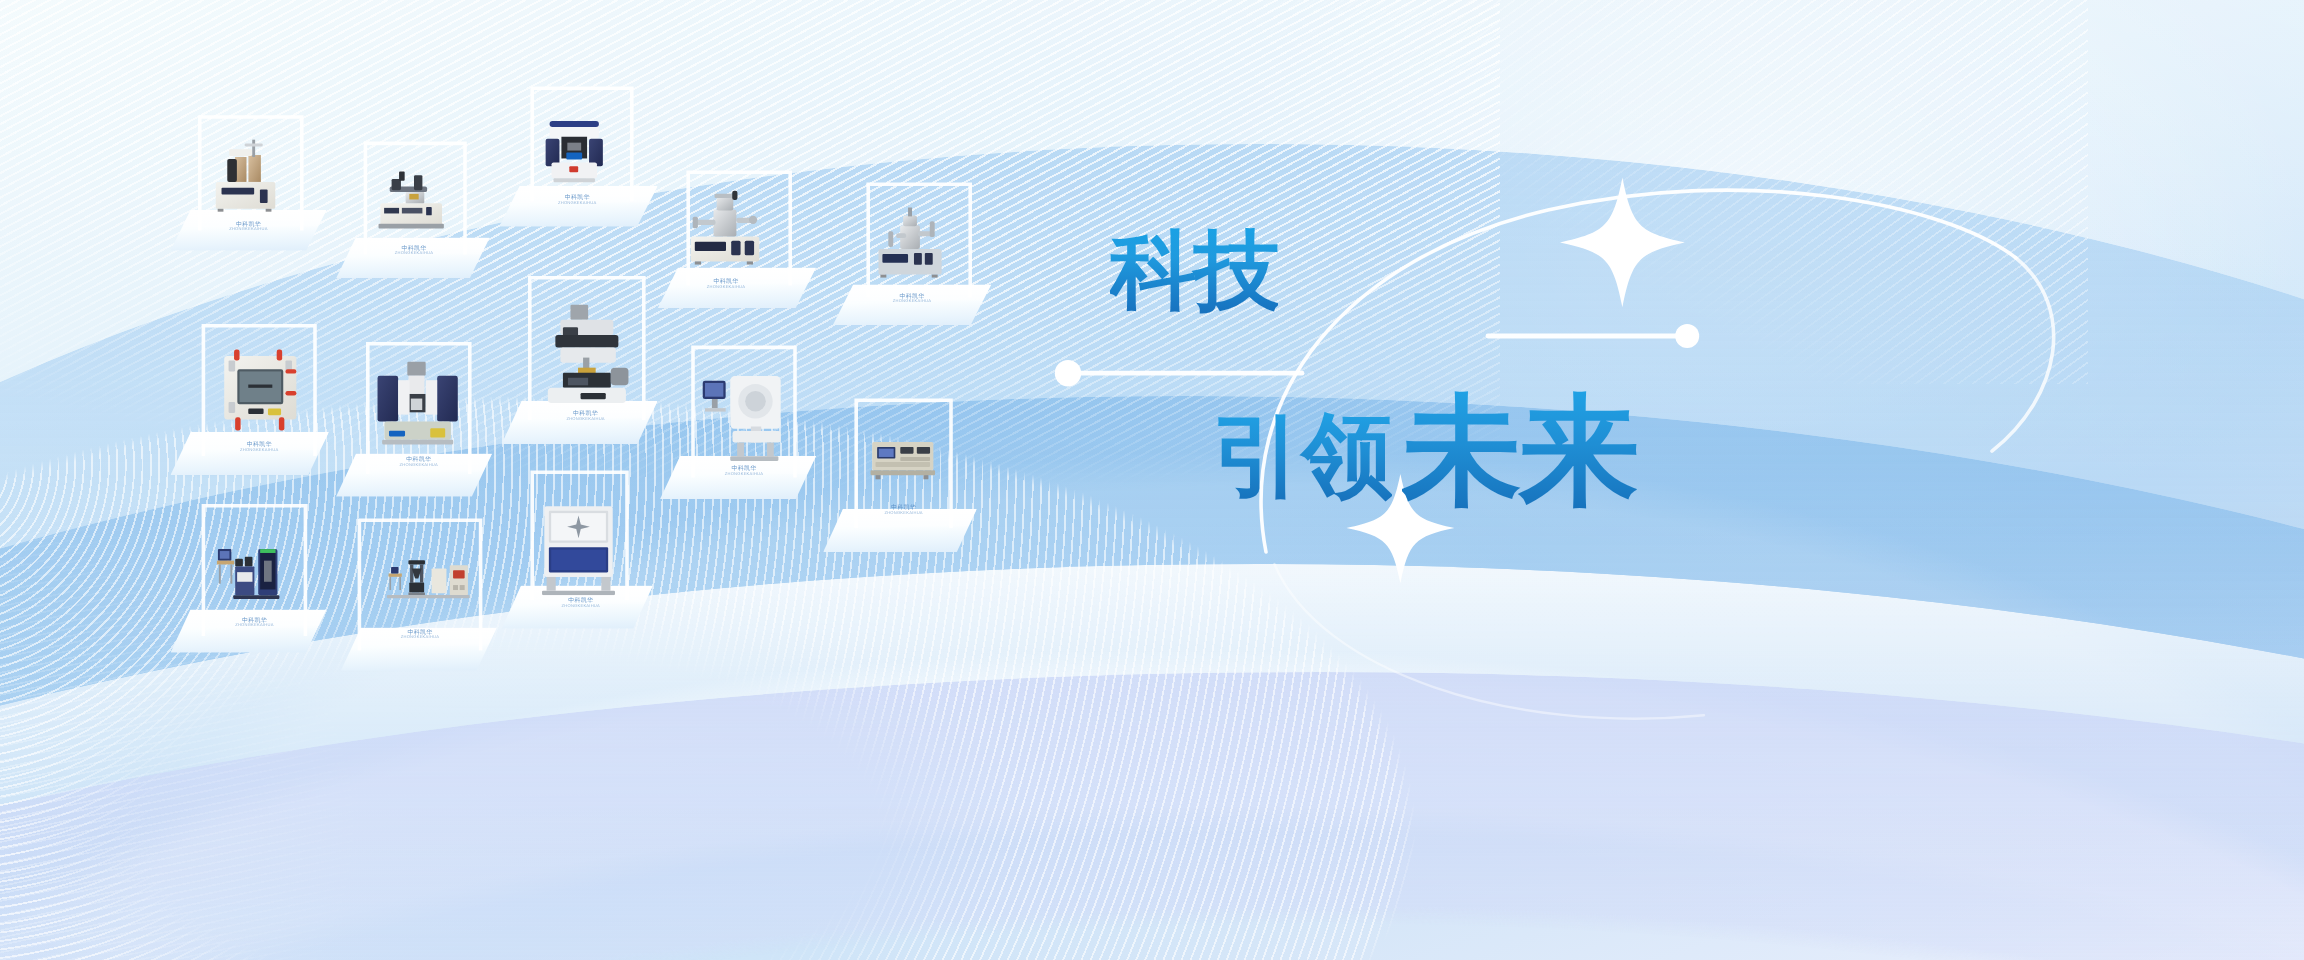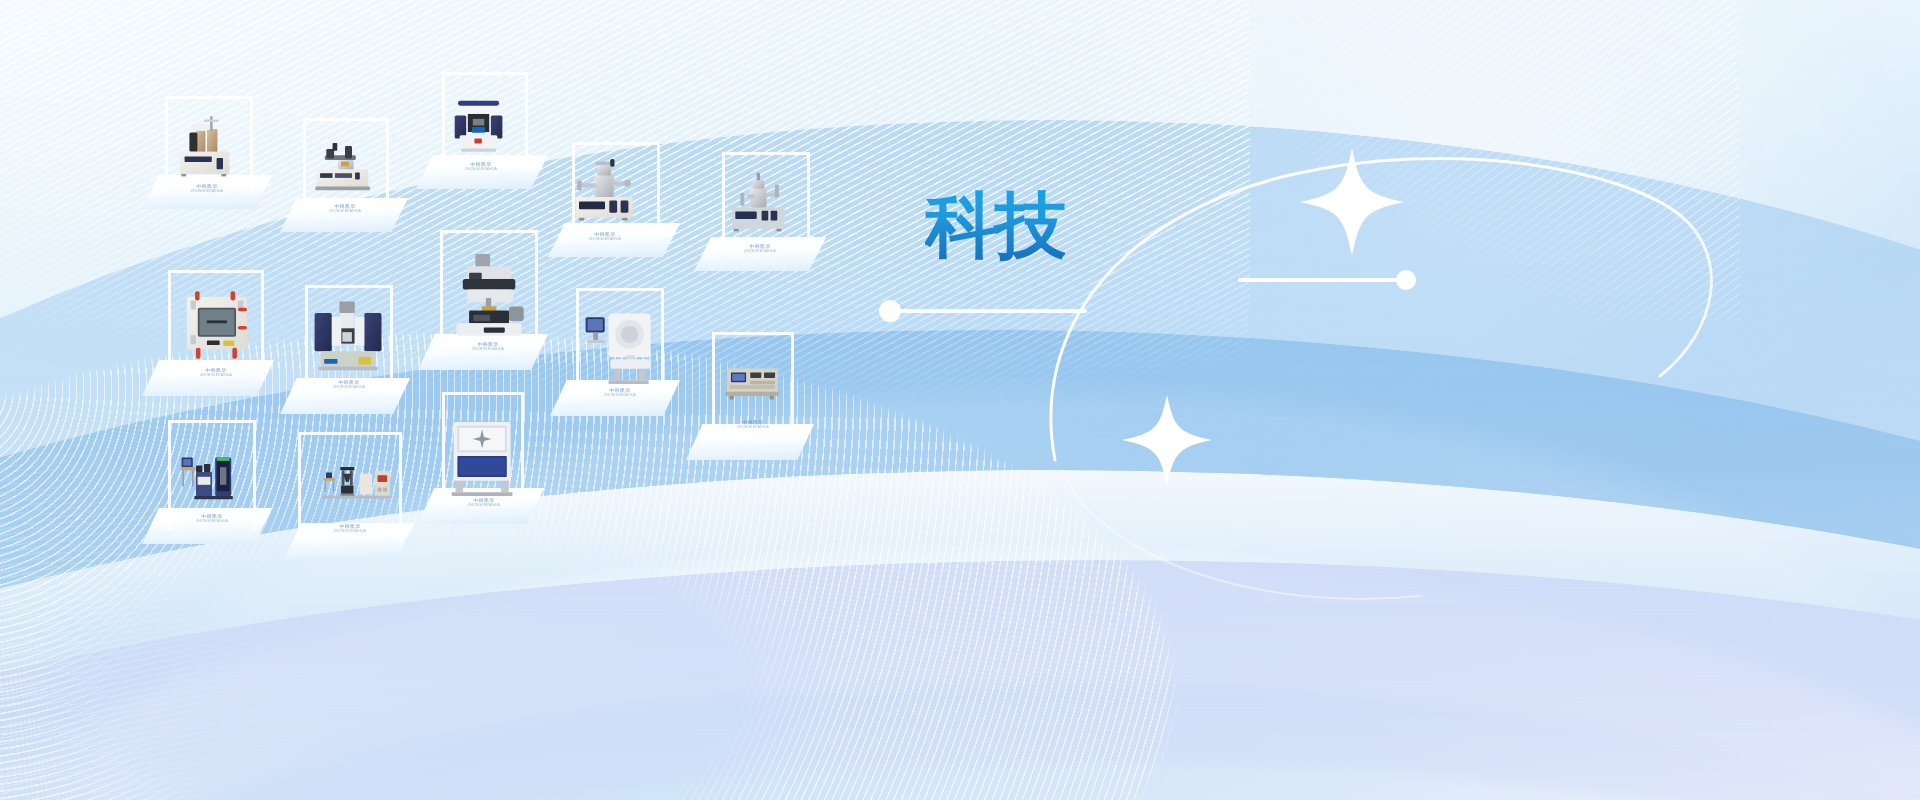--- a/index.html
+++ b/index.html
@@ -678,15 +678,17 @@
         <rect x="58" y="74" width="8" height="12" fill="#c3c8cd"></rect>
         <rect x="6" y="86" width="64" height="4" rx="1" fill="#aeb4ba"></rect>
           </svg></div>
         <div class="mlabel" style="left: 446px; width: 76px; top: 497px;">中科凯华</div>
         <div class="mlabel" style="left: 446px; width: 76px; top: 503px; font-size: 3.4px; opacity: 0.6;">ZHONGKEKAIHUA</div>
       </div>
     </div>
 
   <div id="headline">
     <div class="hl-line grad-text" id="l1a">科技</div>
+    <div class="hl-line grad-text-b" id="l2a">引领</div>
+    <div class="hl-line grad-text-b" id="l2b">未来</div>
   </div>
 
 </div>
 
 </body></html>

